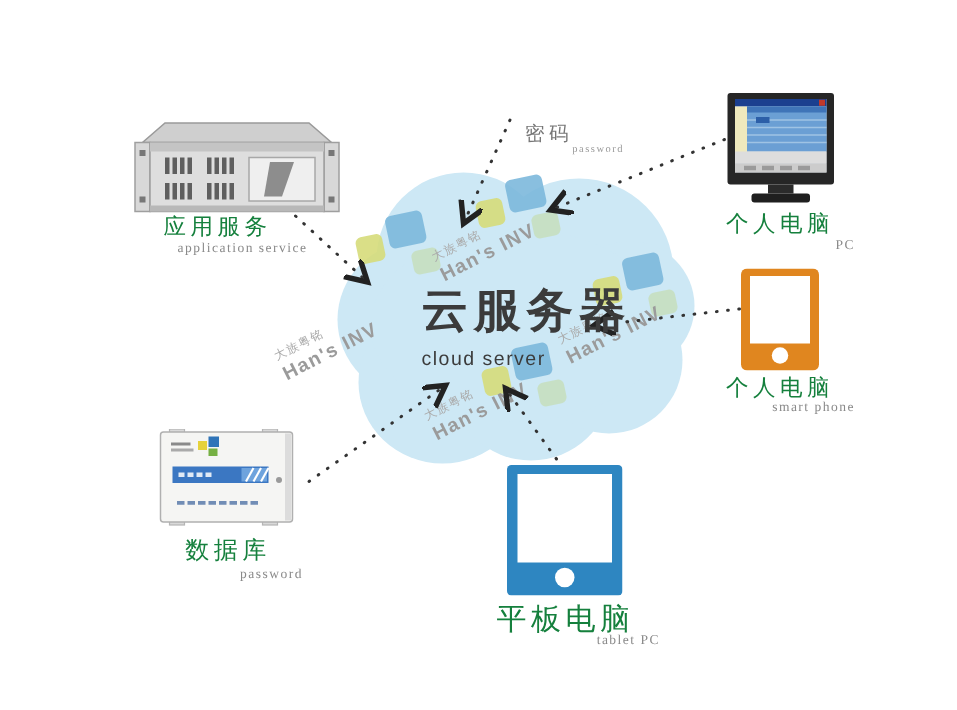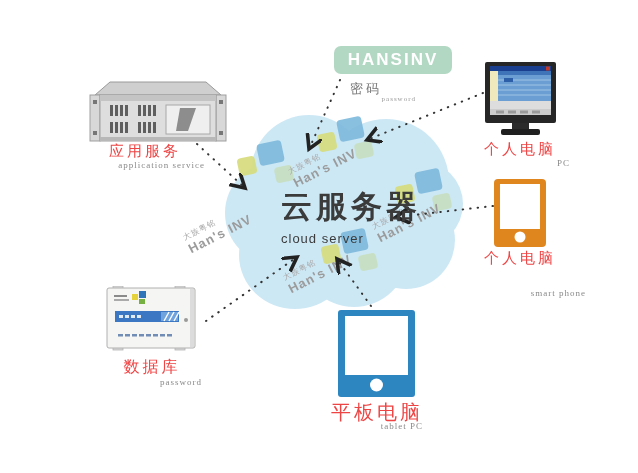--- a/index.html
+++ b/index.html
@@ -31,21 +31,21 @@
   .sq-green{left:37px;top:24px;width:18px;height:16px;background:#c6dfc0;}
   .wm-text{transform:rotate(-27deg);color:#9b9b9b;white-space:nowrap;}
   .wm-text .small{font-size:8px;color:#ababab;letter-spacing:1px;}
   .wm-text .big{font-size:13px;font-weight:bold;letter-spacing:1px;}
 
   
   .wires{position:absolute;left:0;top:0;z-index:3;}
 
   
   .dev{position:absolute;z-index:4;}
-  .lbl-zh{position:absolute;z-index:4;color:#ef4444;font-size:15px;letter-spacing:3px;text-align:center;}
+  .lbl-zh{position:absolute;z-index:4;color:#15803d;font-size:15px;letter-spacing:3px;text-align:center;}
   .lbl-en{position:absolute;z-index:4;color:#8a8a8a;font-size:9px;text-align:right;letter-spacing:1px;font-family:Liberation Serif, serif;}
 
   
   .banner{position:absolute;left:334px;top:46px;width:118px;height:28px;background:#b2d7c3;
           border-radius:7px;z-index:4;display:flex;align-items:center;justify-content:center;
           color:#ffffff;font-size:17px;font-weight:bold;letter-spacing:2px;}
 </style>
 </head>
 <body>
 
@@ -124,21 +124,20 @@
     <g stroke="#333" stroke-width="2" stroke-linecap="round" fill="none" stroke-dasharray="0.5 7">
       <path d="M197,144 L245,188" marker-end="url(#arr)"></path>
       <path d="M340,80 L309,149" marker-end="url(#arr)"></path>
       <path d="M483,93 L367,140" marker-end="url(#arr)"></path>
       <path d="M493,206 L396,217" marker-end="url(#arr)"></path>
       <path d="M371,306 L337,259" marker-end="url(#arr)"></path>
       <path d="M206,321 L297,257" marker-end="url(#arr)"></path>
     </g>
   </svg>
 
-  <div class="banner">HANSINV</div>
   <div class="lbl-zh" style="left:316px;top:80px;width:100px;font-size:13px;color:#777;">密码</div>
   <div class="lbl-en" style="left:316px;top:95px;width:100px;font-size:7px;color:#999;">password</div>
 
   <div class="dev" style="left:88px;top:79px;">
     <svg width="140" height="66" viewBox="0 0 140 66">
       <polygon points="22,3 118,3 133,16 7,16" fill="#cfcfcf" stroke="#9a9a9a" stroke-width="1"></polygon>
       <rect x="2" y="16" width="10" height="46" fill="#d8d8d8" stroke="#9f9f9f" stroke-width="1"></rect>
       <rect x="128" y="16" width="10" height="46" fill="#d8d8d8" stroke="#9f9f9f" stroke-width="1"></rect>
       <rect x="5" y="21" width="4" height="4" fill="#777"></rect>
         <rect x="5" y="52" width="4" height="4" fill="#777"></rect>
@@ -204,31 +203,31 @@
   <div class="lbl-en" style="left:470px;top:158px;width:100px;">PC</div>
 
   <div class="dev" style="left:494px;top:179px;">
     <svg width="52" height="68" viewBox="0 0 52 68">
       <rect x="0" y="0" width="52" height="68" rx="4" fill="#e0861f"></rect>
       <rect x="6" y="5" width="40" height="45" fill="#ffffff"></rect>
       <circle cx="26" cy="58" r="5.5" fill="#ffffff"></circle>
     </svg>
   </div>
   <div class="lbl-zh" style="left:470px;top:249px;width:100px;">个人电脑</div>
-  <div class="lbl-en" style="left:486px;top:266px;width:100px;margin-top:22px;">smart phone</div>
+  <div class="lbl-en" style="left:470px;top:266px;width:100px;">smart phone</div>
 
   <div class="dev" style="left:338px;top:310px;">
     <svg width="77" height="87" viewBox="0 0 77 87">
       <rect x="0" y="0" width="77" height="87" rx="3" fill="#2e86c1"></rect>
       <rect x="7" y="6" width="63" height="59" fill="#ffffff"></rect>
       <circle cx="38.5" cy="75" r="6.5" fill="#ffffff"></circle>
     </svg>
   </div>
   <div class="lbl-zh" style="left:327px;top:399px;width:100px;font-size:20px;">平板电脑</div>
-  <div class="lbl-en" style="left:323px;top:421px;width:100px;">tablet PC</div>
+  <div class="lbl-en" style="left:340px;top:421px;width:100px;">tablet PC</div>
 
   <div class="dev" style="left:103px;top:286px;">
     <svg width="98" height="68" viewBox="0 0 98 68">
       <rect x="10" y="0" width="10" height="4" fill="#d9d9d9" stroke="#b5b5b5" stroke-width="0.8"></rect>
       <rect x="72" y="0" width="10" height="4" fill="#d9d9d9" stroke="#b5b5b5" stroke-width="0.8"></rect>
       <rect x="10" y="60" width="10" height="4" fill="#d9d9d9" stroke="#b5b5b5" stroke-width="0.8"></rect>
       <rect x="72" y="60" width="10" height="4" fill="#d9d9d9" stroke="#b5b5b5" stroke-width="0.8"></rect>
       <rect x="4" y="2" width="88" height="60" rx="2" fill="#f5f5f3" stroke="#b0b0b0" stroke-width="1"></rect>
       <rect x="87" y="3" width="4" height="58" fill="#dcdcdc"></rect>
       <rect x="11" y="9" width="13" height="2" fill="#8a8a8a"></rect>

